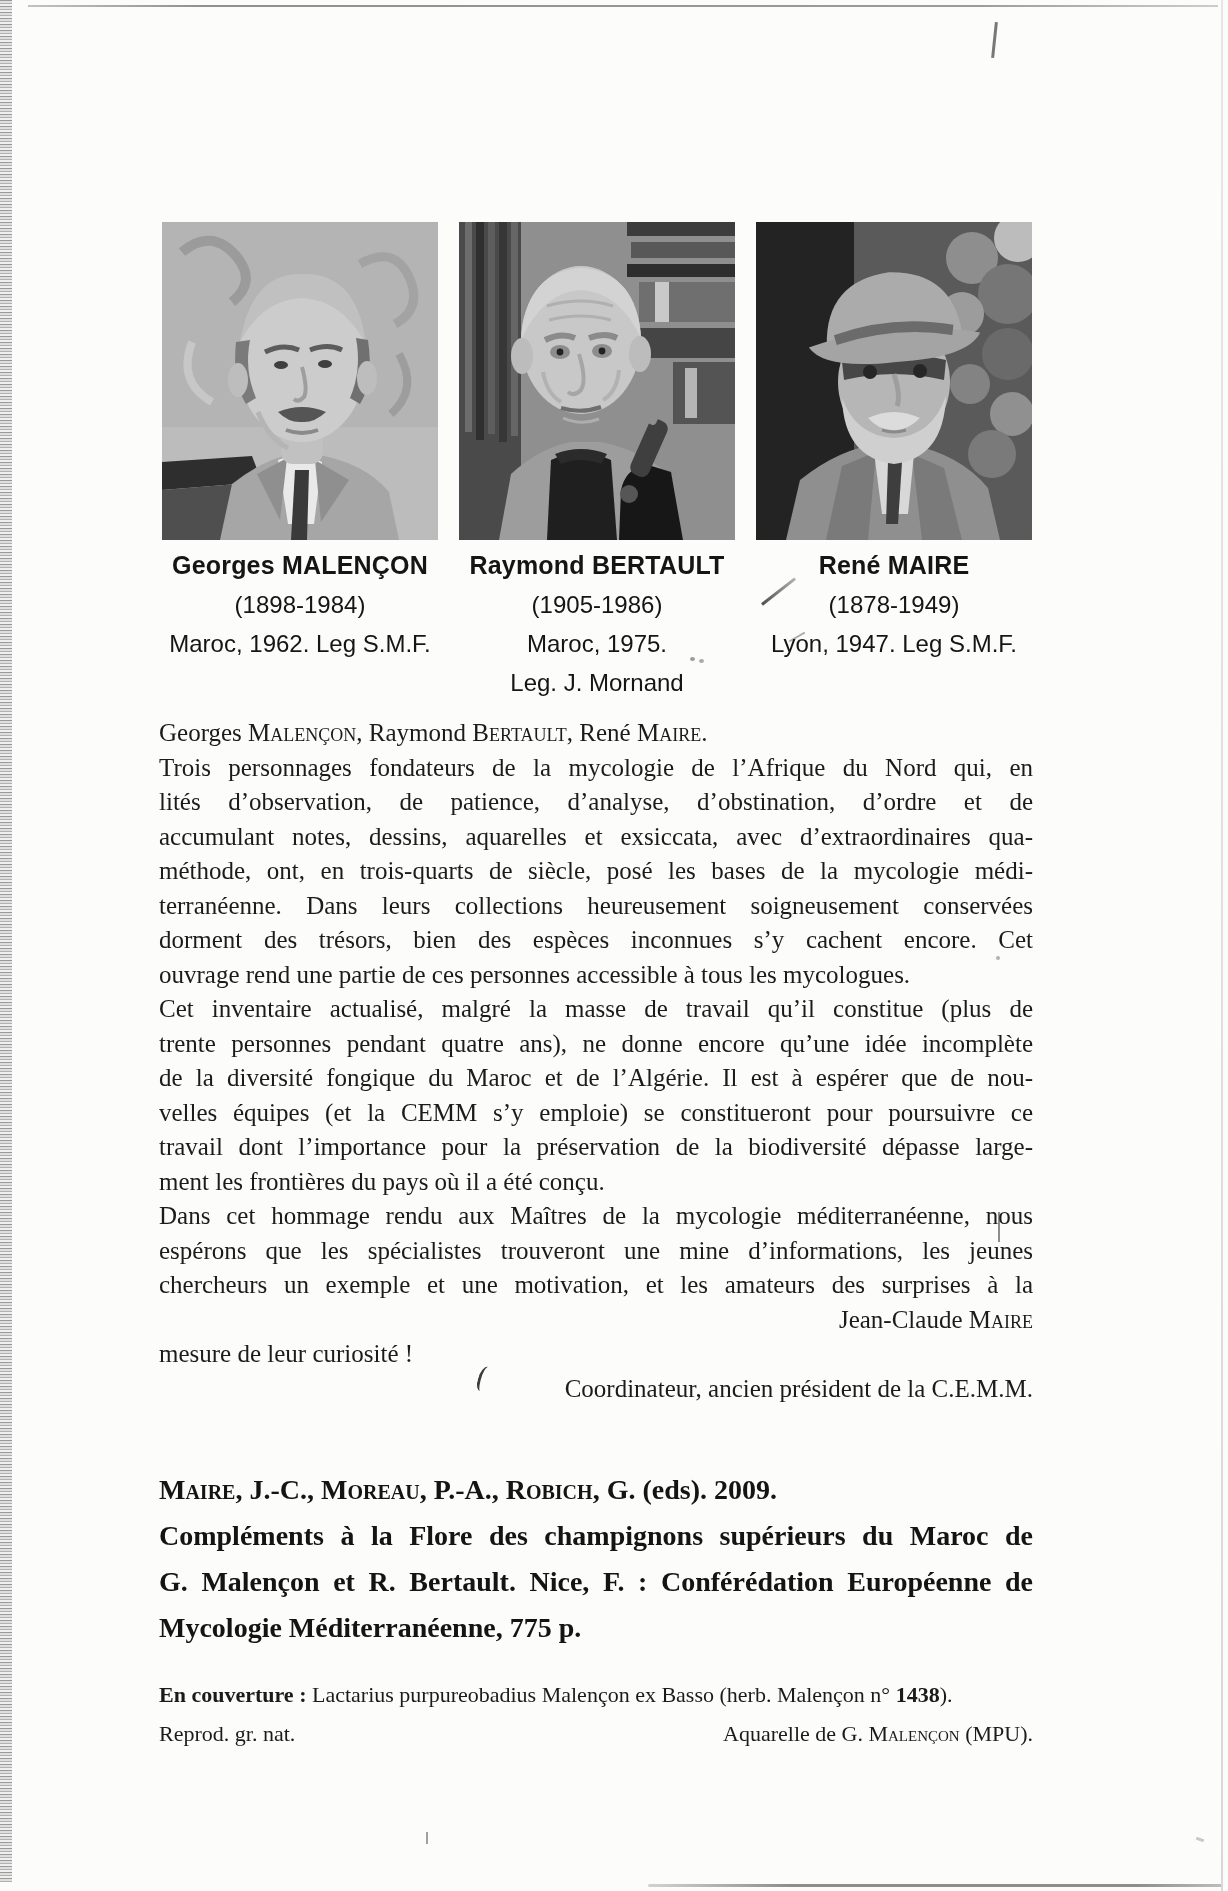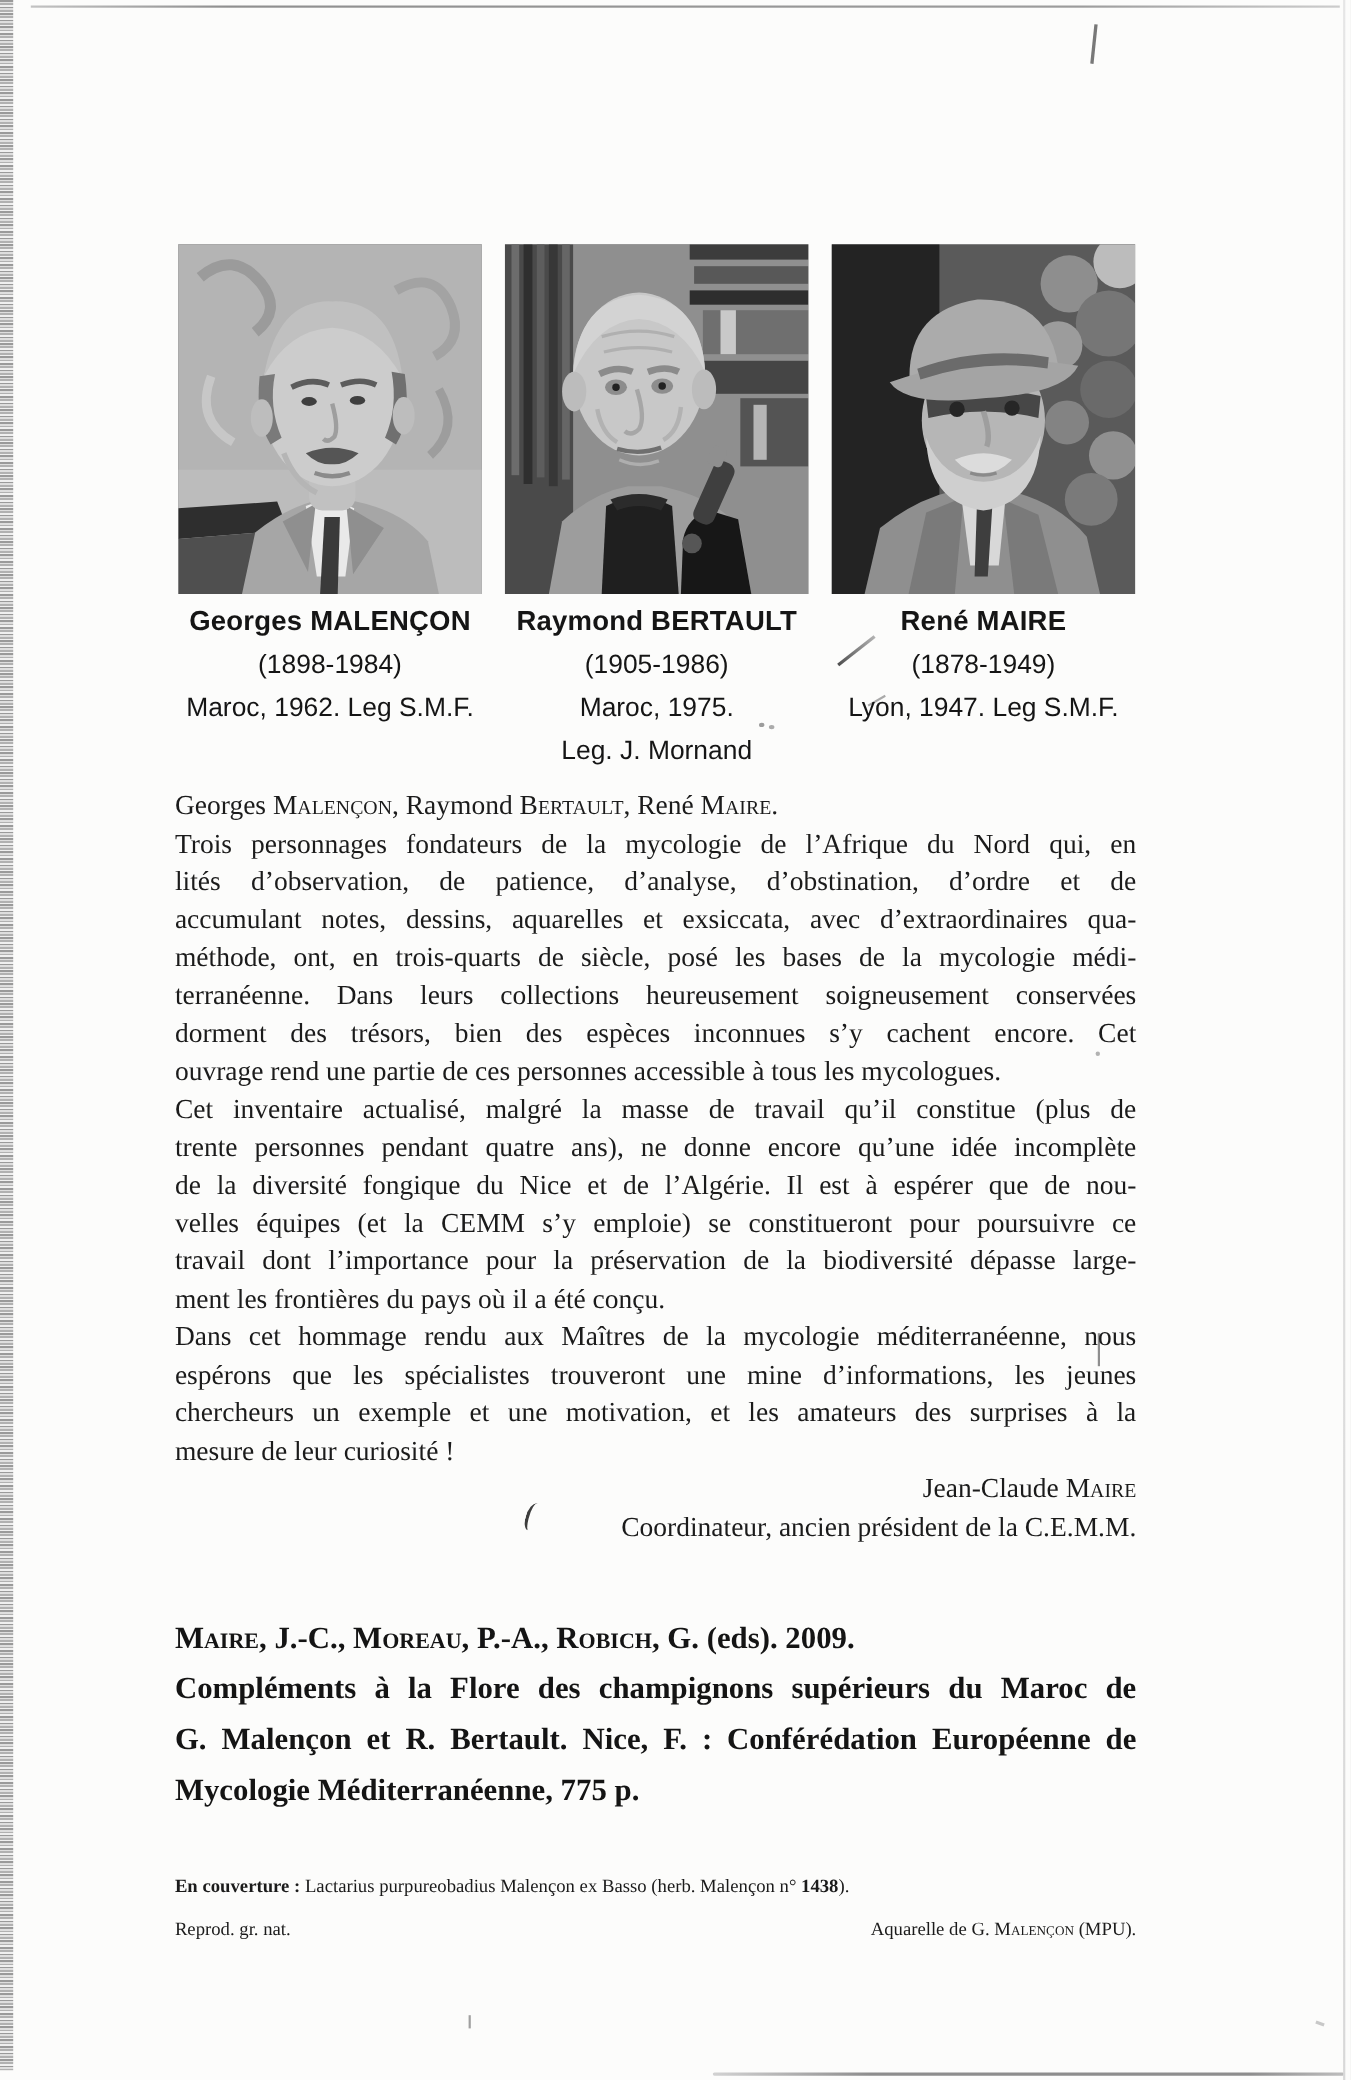--- a/index.html
+++ b/index.html
@@ -37,21 +37,21 @@
   .captions{position:absolute;left:162px;top:546px;display:flex;gap:21px;
     font-family:"Liberation Sans",sans-serif;color:#151515;}
   .cap{width:276px;text-align:center;font-size:24px;line-height:39px;}
   .cap div{white-space:nowrap;}
   .cap .nm{font-size:25px;font-weight:bold;letter-spacing:0.2px;}
 
   
   .body-text{position:absolute;left:159px;top:716px;width:874px;font-size:25px;line-height:34.5px;}
   .reference{position:absolute;left:159px;top:1467px;width:874px;font-size:28px;line-height:46px;
     font-weight:bold;color:#141414;}
-  .cover{position:absolute;left:159px;top:1675px;width:874px;font-size:17px;line-height:39px;margin-top:20px;}
+  .cover{position:absolute;left:159px;top:1675px;width:874px;font-size:22px;line-height:39px;}
   .cover-l2{display:flex;justify-content:space-between;}
 
   .ln{width:100%;}
   .j{text-align:justify;text-align-last:justify;}
   .l{text-align:left;}
   .r{text-align:right;}
   .sc{font-variant:small-caps;}
   .it{}
   .bd{font-weight:bold;}
 </style>
@@ -232,29 +232,29 @@
       <div class="ln l"><span class="">Georges </span><span class="sc">Malençon</span><span class="">, Raymond </span><span class="sc">Bertault</span><span class="">, René </span><span class="sc">Maire</span><span class="">.</span></div>
       <div class="ln j"><span class="">Trois personnages fondateurs de la mycologie de l’Afrique du Nord qui, en</span></div>
       <div class="ln j"><span class="">lités d’observation, de patience, d’analyse, d’obstination, d’ordre et de</span></div>
       <div class="ln j"><span class="">accumulant notes, dessins, aquarelles et exsiccata, avec d’extraordinaires qua-</span></div>
       <div class="ln j"><span class="">méthode, ont, en trois-quarts de siècle, posé les bases de la mycologie médi-</span></div>
       <div class="ln j"><span class="">terranéenne. Dans leurs collections heureusement soigneusement conservées</span></div>
       <div class="ln j"><span class="">dorment des trésors, bien des espèces inconnues s’y cachent encore. Cet</span></div>
       <div class="ln l"><span class="">ouvrage rend une partie de ces personnes accessible à tous les mycologues.</span></div>
       <div class="ln j"><span class="">Cet inventaire actualisé, malgré la masse de travail qu’il constitue (plus de</span></div>
       <div class="ln j"><span class="">trente personnes pendant quatre ans), ne donne encore qu’une idée incomplète</span></div>
-      <div class="ln j"><span class="">de la diversité fongique du Nice et de l’Algérie. Il est à espérer que de nou-</span></div>
+      <div class="ln j"><span class="">de la diversité fongique du Maroc et de l’Algérie. Il est à espérer que de nou-</span></div>
       <div class="ln j"><span class="">velles équipes (et la CEMM s’y emploie) se constitueront pour poursuivre ce</span></div>
       <div class="ln j"><span class="">travail dont l’importance pour la préservation de la biodiversité dépasse large-</span></div>
       <div class="ln l"><span class="">ment les frontières du pays où il a été conçu.</span></div>
       <div class="ln j"><span class="">Dans cet hommage rendu aux Maîtres de la mycologie méditerranéenne, nous</span></div>
       <div class="ln j"><span class="">espérons que les spécialistes trouveront une mine d’informations, les jeunes</span></div>
       <div class="ln j"><span class="">chercheurs un exemple et une motivation, et les amateurs des surprises à la</span></div>
+      <div class="ln r"><span class="">Jean-Claude </span><span class="sc">Maire</span></div>
       <div class="ln l"><span class="">mesure de leur curiosité !</span></div>
-      <div class="ln r"><span class="">Jean-Claude </span><span class="sc">Maire</span></div>
       <div class="ln r"><span class="">Coordinateur, ancien président de la C.E.M.M.</span></div>
     </div>
 
   <div class="reference" id="reference">
       <div class="ln l"><span class="sc">Maire</span><span class="">, J.-C., </span><span class="sc">Moreau</span><span class="">, P.-A., </span><span class="sc">Robich</span><span class="">, G. (eds). 2009.</span></div>
       <div class="ln j"><span class="it">Compléments à la Flore des champignons supérieurs du Maroc de</span></div>
       <div class="ln j"><span class="it">G. Malençon et R. Bertault.</span><span class=""> Nice, F. : Conférédation Européenne de</span></div>
       <div class="ln l"><span class="">Mycologie Méditerranéenne, 775 p.</span></div>
     </div>
 

